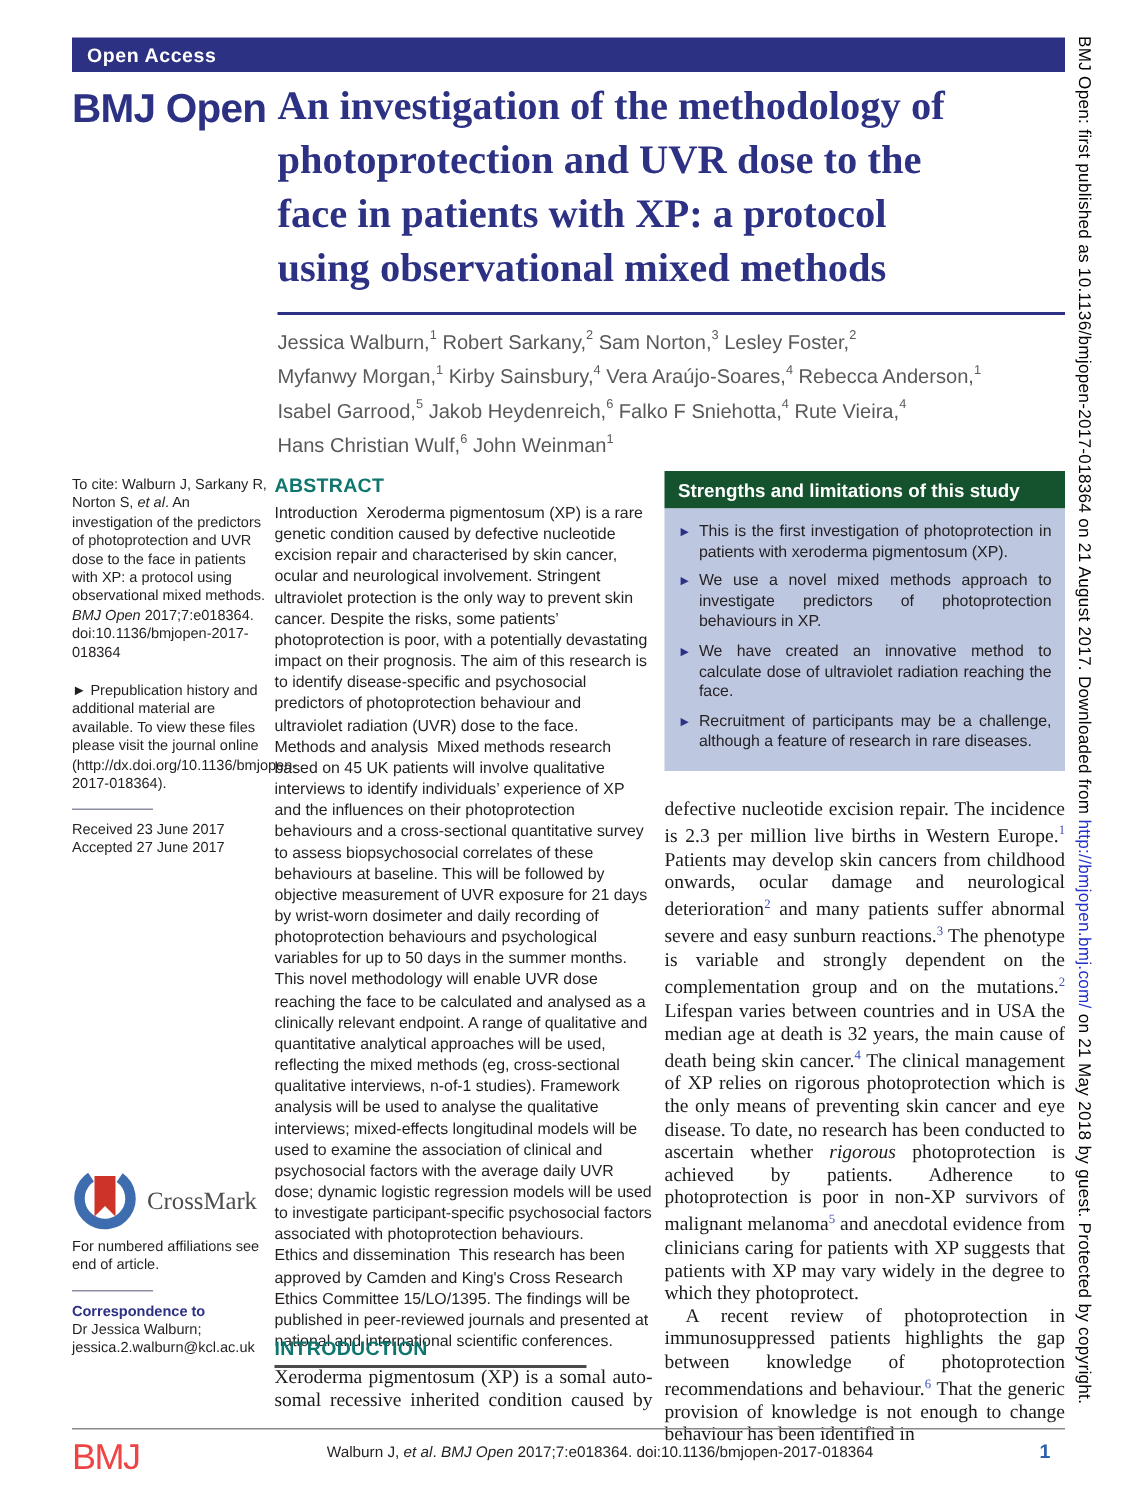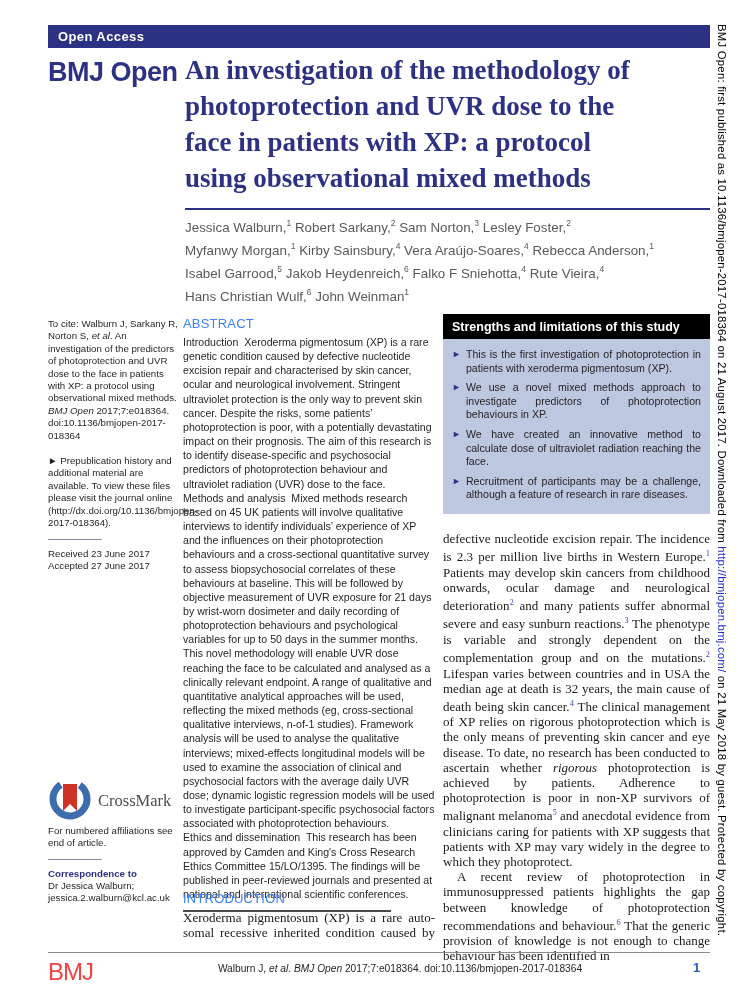--- a/index.html
+++ b/index.html
@@ -22,29 +22,29 @@
   .sb p{margin:0;}
   .sb .gap{height:13px;}
   .sb i{font-style:italic;}
   .sb-rule{width:54px;height:1px;background:#8b8da0;margin:9px 0 8px 0;}
   .cm-block{margin-top:205px;display:flex;align-items:center;}
   .cm-text{font-family:"Liberation Serif",serif;font-size:16.5px;color:#4d4d4f;margin-left:6px;}
   .aff{margin-top:12px;}
   .corr-head{color:#2d3184;font-weight:bold;margin-top:0;}
   
   .mid{position:absolute;left:183px;top:316px;width:252px;}
-  .sec-head{color:#3b82f6;font-weight:normal;font-size:13px;letter-spacing:.2px;margin:0 0 4px 0;}
+  .sec-head{color:#0f766e;font-weight:bold;font-size:13px;letter-spacing:.2px;margin:0 0 4px 0;}
   .abs p{margin:0;font-size:10.6px;line-height:14.15px;color:#231f20;text-align:left;}
   .mid-rule{width:208px;height:2px;background:#4a4a4a;margin-top:9px;}
   .intro{position:absolute;left:183px;top:891px;width:252px;}
   .serif{font-family:"Liberation Serif",serif;font-size:13px;line-height:15.15px;color:#1a1a1a;}
   .intro .jline{text-align:justify;text-align-last:justify;}
   
   .right{position:absolute;left:443px;top:314px;width:267px;}
-  .sl-head{background:#000000;color:#fff;font-weight:bold;font-size:12.5px;padding:6px 9px 5px 9px;}
+  .sl-head{background:#14532d;color:#fff;font-weight:bold;font-size:12.5px;padding:6px 9px 5px 9px;}
   .sl-body{background:#bec7e0;padding:9px 9px 6px 9px;}
   .sl-item{display:flex;margin-bottom:6px;}
   .sl-tri{color:#2d3184;font-size:9px;line-height:13.6px;margin-right:5px;flex:none;}
   .sl-txt{font-size:10.6px;line-height:13.6px;color:#231f20;text-align:justify;}
   .body-text{margin-top:17px;}
   .body-text p{margin:0;text-align:justify;}
   .body-text p.indent{text-indent:14px;}
   .body-text sup{font-size:8.5px;color:#3c4eb4;position:relative;top:0px;}
   
   .vstrip{position:absolute;left:716px;top:24px;height:968px;writing-mode:vertical-rl;
@@ -112,21 +112,21 @@
       <p><b>Introduction&nbsp; </b>Xeroderma pigmentosum (XP) is a rare genetic condition caused by defective nucleotide excision repair and characterised by skin cancer, ocular and neurological involvement. Stringent ultraviolet protection is the only way to prevent skin cancer. Despite the risks, some patients’ photoprotection is poor, with a potentially devastating impact on their prognosis. The aim of this research is to identify disease-specific and psychosocial predictors of photoprotection behaviour and ultraviolet radiation (UVR) dose to the face.</p>
       <p><b>Methods and analysis&nbsp; </b>Mixed methods research based on 45 UK patients will involve qualitative interviews to identify individuals’ experience of XP and the influences on their photoprotection behaviours and a cross-sectional quantitative survey to assess biopsychosocial correlates of these behaviours at baseline. This will be followed by objective measurement of UVR exposure for 21 days by wrist-worn dosimeter and daily recording of photoprotection behaviours and psychological variables for up to 50 days in the summer months. This novel methodology will enable UVR dose reaching the face to be calculated and analysed as a clinically relevant endpoint. A range of qualitative and quantitative analytical approaches will be used, reflecting the mixed methods (eg, cross-sectional qualitative interviews, n-of-1 studies). Framework analysis will be used to analyse the qualitative interviews; mixed-effects longitudinal models will be used to examine the association of clinical and psychosocial factors with the average daily UVR dose; dynamic logistic regression models will be used to investigate participant-specific psychosocial factors associated with photoprotection behaviours.</p>
       <p><b>Ethics and dissemination&nbsp; </b>This research has been approved by Camden and King's Cross Research Ethics Committee 15/LO/1395. The findings will be published in peer-reviewed journals and presented at national and international scientific conferences.</p>
     </div>
     <div class="mid-rule"></div>
   </div>
 
   <div class="intro">
     <div class="sec-head">INTRODUCTION</div>
     <div class="serif">
-      <div class="jline">Xeroderma pigmentosum (XP) is a rare auto-</div>
+      <div class="jline">Xeroderma pigmentosum (XP) is a somal auto-</div>
       <div class="jline">somal recessive inherited condition caused by</div>
     </div>
   </div>
 
   <div class="right">
     <div>
       <div class="sl-head">Strengths and limitations of this study</div>
       <div class="sl-body">
         <div class="sl-item">
           <span class="sl-tri">►</span>

